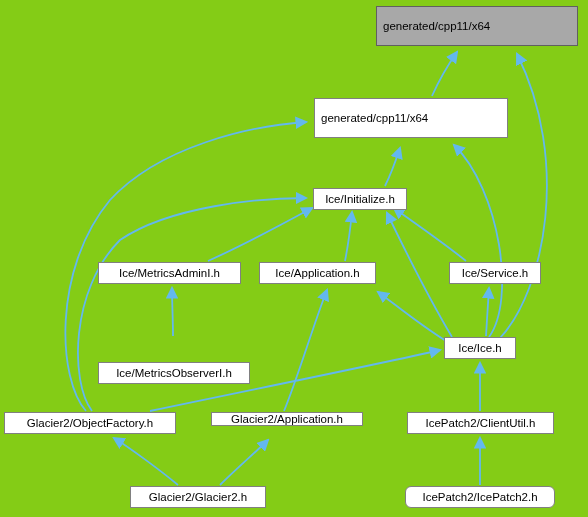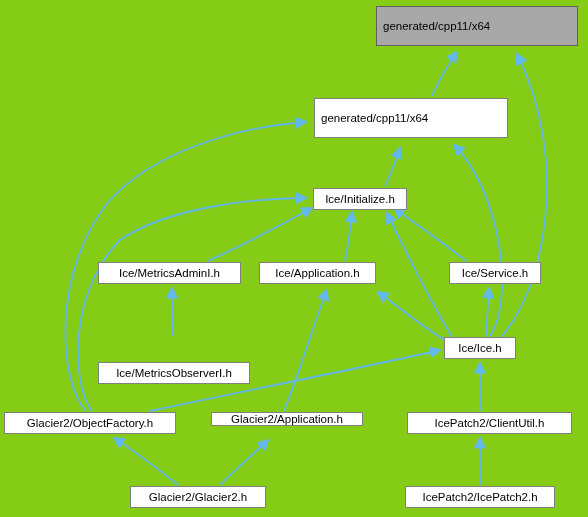--- a/index.html
+++ b/index.html
@@ -52,18 +52,18 @@
       <div class="node root" style="left: 376px; top: 6px; width: 202px; height: 40px;"><span class="ln">generated/cpp11/x64</span></div>
       <div class="node" style="left: 314px; top: 98px; width: 194px; height: 40px;"><span class="ln">generated/cpp11/x64</span></div>
       <div class="node center" style="left: 313px; top: 188px; width: 94px; height: 22px;"><span class="ln">Ice/Initialize.h</span></div>
       <div class="node center" style="left: 98px; top: 262px; width: 143px; height: 22px;"><span class="ln">Ice/MetricsAdminI.h</span></div>
       <div class="node center" style="left: 259px; top: 262px; width: 117px; height: 22px;"><span class="ln">Ice/Application.h</span></div>
       <div class="node center" style="left: 449px; top: 262px; width: 92px; height: 22px;"><span class="ln">Ice/Service.h</span></div>
       <div class="node center" style="left: 98px; top: 337px; width: 152px; height: 22px; margin-top: 25px;"><span class="ln">Ice/MetricsObserverI.h</span></div>
       <div class="node center" style="left: 444px; top: 337px; width: 72px; height: 22px;"><span class="ln">Ice/Ice.h</span></div>
       <div class="node center" style="left: 4px; top: 412px; width: 172px; height: 22px;"><span class="ln">Glacier2/ObjectFactory.h</span></div>
       <div class="node center" style="left: 211px; top: 412px; width: 152px; height: 14px;"><span class="ln">Glacier2/Application.h</span></div>
-      <div class="node center" style="left: 407px; top: 412px; width: 165px; height: 22px;"><span class="ln">IcePatch2/ClientUtil.h</span></div>
+      <div class="node center" style="left: 407px; top: 412px; width: 147px; height: 22px;"><span class="ln">IcePatch2/ClientUtil.h</span></div>
       <div class="node center" style="left: 130px; top: 486px; width: 136px; height: 22px;"><span class="ln">Glacier2/Glacier2.h</span></div>
-      <div class="node center" style="left: 405px; top: 486px; width: 150px; height: 22px;"><span class="ln">IcePatch2/IcePatch2.h</span></div>
+      <div class="node center" style="left: 405px; top: 486px; width: 150px; height: 22px; border-radius: 6px;"><span class="ln">IcePatch2/IcePatch2.h</span></div>
     </div>
 
 </div>
 
 </body></html>

